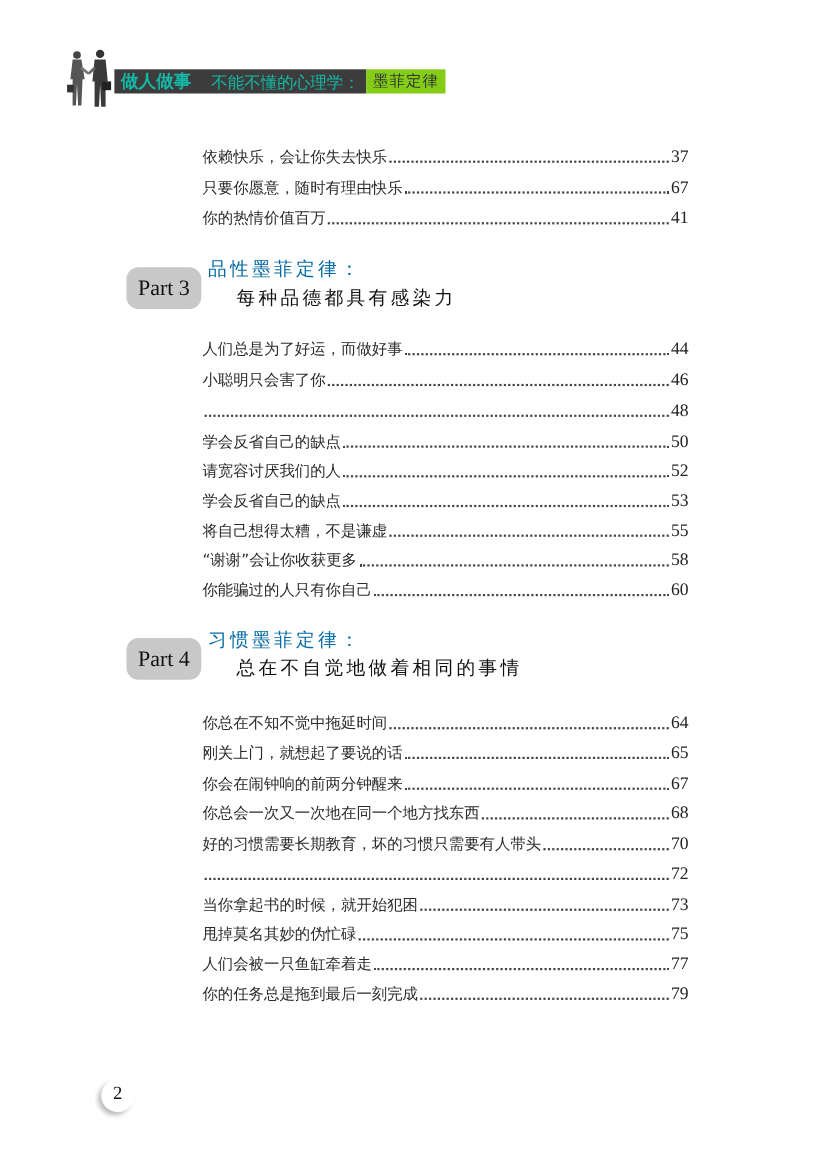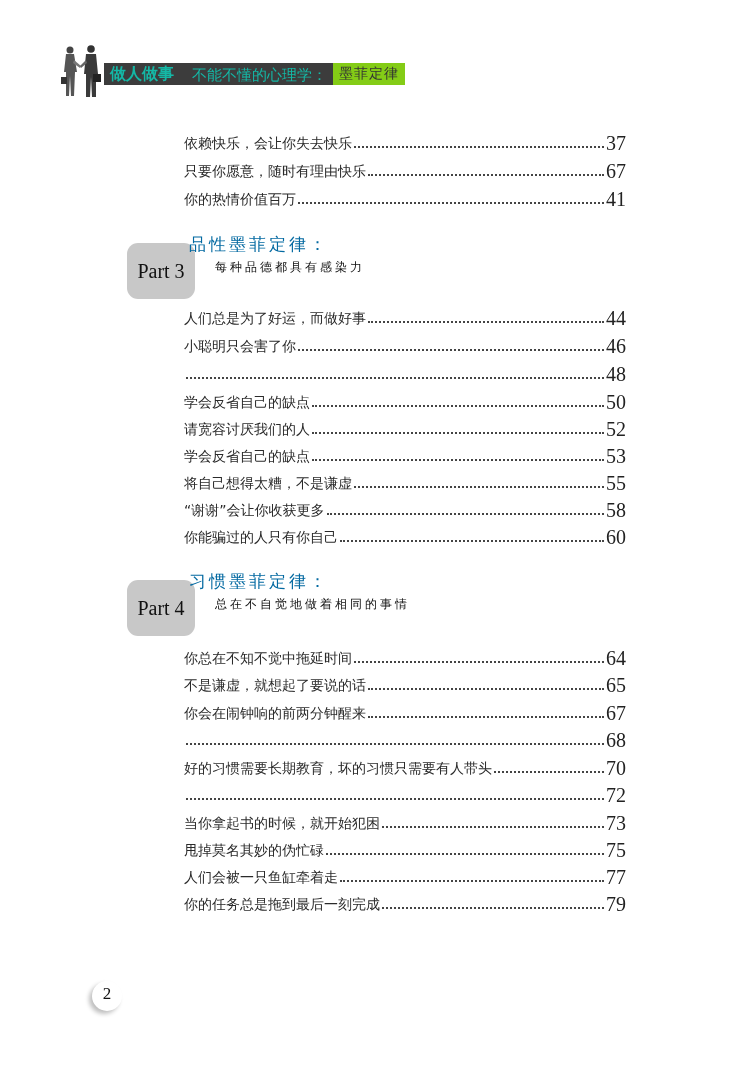--- a/index.html
+++ b/index.html
@@ -11,27 +11,27 @@
     .figures { position:absolute; left:0; top:0; width:46px; height:56px; }
     .title-bar { position:absolute; left:46px; top:19px; height:22px; display:flex; align-items:stretch; }
     .title-dark { background:#3c3c3c; color:#14b8a6; display:flex; align-items:flex-end; padding:0 6px 0 6px; white-space:nowrap; }
     .title-main { font-family:"DejaVu Sans", sans-serif; font-weight:bold; font-size:16px; letter-spacing:0px; }
     .title-sub { font-family:Liberation Serif, serif; font-size:15px; margin-left:18px; }
     .title-gray { background:#84cc16; color:#333; display:flex; align-items:center; padding:0 6px; font-size:14px; font-family:"DejaVu Serif", serif; letter-spacing:1px; }
 
     .toc-row { position:absolute; left:184px; width:442px; height:22px; display:flex; align-items:flex-end; font-size:14px; line-height:18px; }
     .toc-title { white-space:nowrap; font-family:"DejaVu Sans", sans-serif; font-size:14px; color:#2a2a2a; }
     .toc-dots { flex:1; border-bottom:2px dotted #444; margin:0 2px 4px 2px; height:0; }
-    .toc-page { font-family:"Liberation Serif", serif; font-size:20px; color:#222; }
+    .toc-page { font-family:"Liberation Serif", serif; font-size:16px; color:#222; }
 
     .part { position:absolute; left:115px; width:540px; height:60px; }
-    .part-badge { position:absolute; left:0; top:10px; width:68px; height:56px; background:#c8c8c8; border-radius:11px;
-      display:flex; align-items:center; justify-content:center; font-family:"Liberation Serif", serif; font-size:20px; color:#111;margin-left:12px; }
+    .part-badge { position:absolute; left:0; top:10px; width:68px; height:38px; background:#c8c8c8; border-radius:11px;
+      display:flex; align-items:center; justify-content:center; font-family:"Liberation Serif", serif; font-size:20px; color:#111; }
     .part-line1 { position:absolute; left:74px; top:0; font-family:"DejaVu Serif", serif; font-size:17px; letter-spacing:3px; color:#0369a1; white-space:nowrap; }
-    .part-line2 { position:absolute; left:100px; top:26px; font-family:Liberation Sans, sans-serif; font-size:12px; letter-spacing:3px; color:#111; white-space:nowrap; }
+    .part-line2 { position:absolute; left:100px; top:26px; font-family:Liberation Sans, sans-serif; font-size:17px; letter-spacing:3px; color:#111; white-space:nowrap; }
 
     .page-num { position:absolute; left:92px; top:981px; width:34px; height:34px; }
     .page-num .circle { position:absolute; left:0; top:0; width:30px; height:30px; border-radius:50%;
       box-shadow:-3px 3px 4px rgba(0,0,0,0.25); background:#fff; }
     .page-num .num { position:absolute; left:0; top:3px; width:30px; text-align:center; font-family:"Liberation Serif", serif; font-size:17px; color:#111; }
   </style>
 </head>
 <body>
 
 <div class="header">
@@ -128,30 +128,31 @@
   <div class="part-line1">习惯墨菲定律：</div>
   <div class="part-line2">总在不自觉地做着相同的事情</div>
 </div>
 
 <div class="toc-row" style="top:645px">
   <span class="toc-title">你总在不知不觉中拖延时间</span>
   <span class="toc-dots"></span>
   <span class="toc-page">64</span>
 </div>
 <div class="toc-row" style="top:672px">
-  <span class="toc-title">不是谦虚，就想起了要说的话</span>
+  <span class="toc-title">刚关上门，就想起了要说的话</span>
   <span class="toc-dots"></span>
   <span class="toc-page">65</span>
 </div>
 <div class="toc-row" style="top:700px">
   <span class="toc-title">你会在闹钟响的前两分钟醒来</span>
   <span class="toc-dots"></span>
   <span class="toc-page">67</span>
 </div>
 <div class="toc-row" style="top:727px">
+  <span class="toc-title">你总会一次又一次地在同一个地方找东西</span>
   <span class="toc-dots"></span>
   <span class="toc-page">68</span>
 </div>
 <div class="toc-row" style="top:755px">
   <span class="toc-title">好的习惯需要长期教育，坏的习惯只需要有人带头</span>
   <span class="toc-dots"></span>
   <span class="toc-page">70</span>
 </div>
 <div class="toc-row" style="top:782px">
   <span class="toc-dots"></span>

